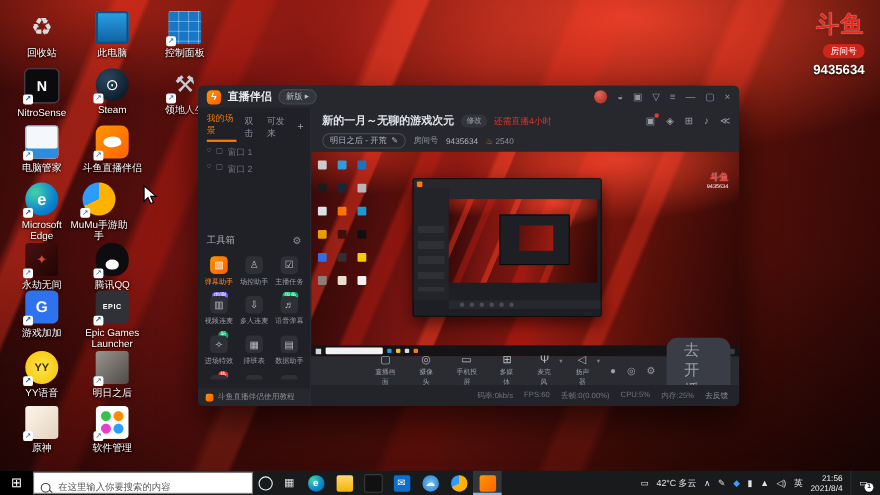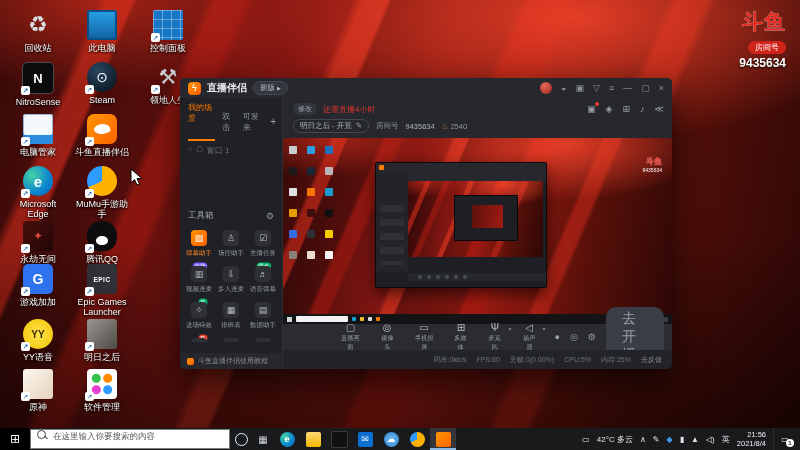--- a/index.html
+++ b/index.html
@@ -77,21 +77,21 @@
   .tname{font-size:10px;font-weight:bold;color:#e8eaee}
   .tpill{font-size:7.5px;color:#b9bdc4;background:#34363d;border:1px solid #45474f;
         border-radius:8px;padding:1px 6px;display:flex;gap:2px;align-items:center}
   .tctrl{margin-left:auto;display:flex;align-items:center;gap:9px;font-size:9px;color:#8f939a}
   .tava{width:12px;height:12px;border-radius:50%;background:radial-gradient(circle at 35% 30%,#e06a5a,#a02318)}
   .tc{cursor:default}
   
   .lpanel{position:absolute;left:0;top:20px;width:102px;bottom:0;background:#1f2126;
         border-right:1px solid #2d2f36}
   .stabs{display:flex;align-items:center;gap:7px;padding:4px 6px 2px 8px;font-size:8px;color:#8f939a}
-  .stab.on{color:#ff7a00;border-bottom:2px solid #ff7a00;padding-bottom:15px}
+  .stab.on{color:#ff7a00;border-bottom:2px solid #ff7a00;padding-bottom:3px}
   .stadd{margin-left:auto;color:#9a9ea6;font-size:10px}
   .srow{display:flex;align-items:flex-start;gap:4px;padding:2px 6px 2px 8px;font-size:8px;color:#6f737a}
   .srow.on{color:#d8dbe0}
   .srow .si{font-size:7px}
   .tbox-h{display:flex;align-items:center;margin-top:52px;padding:0 8px;font-size:8.5px;color:#a9adb4}
   .tbox-h .gear{margin-left:auto;color:#8f939a;font-size:9px}
   .tgrid{display:grid;grid-template-columns:repeat(3,1fr);gap:8px 2px;padding:8px 4px 0 4px;
         overflow:hidden;height:112px}
   .tool{text-align:center;position:relative}
   .tico{width:16px;height:16px;margin:0 auto;border-radius:4px;background:#2e3036;color:#b9bdc4;
@@ -171,21 +171,21 @@
   
   .cstat{position:absolute;left:0;right:0;bottom:0;height:19px;background:#22242a;
         display:flex;align-items:center;justify-content:flex-end;gap:10px;padding:0 10px;
         font-size:7px;color:#6f737a}
   .fb{color:#8a8d93}
   
   .task{position:absolute;left:0;right:0;bottom:0;height:22px;background:#191a1c;z-index:10;
         display:flex;align-items:center}
   .start{width:30px;height:22px;display:flex;align-items:center;justify-content:center;
         color:#fff;font-size:12px;background:#000}
-  .search{width:186px;height:18px;background:#fff;display:flex;align-items:flex-start;gap:5px;
+  .search{width:186px;height:18px;background:#fff;display:flex;align-items:flex-end;gap:5px;
         padding:0 6px;border:1px solid #7a7a7a}
   .mag{width:7px;height:7px;border:1.2px solid #444;border-radius:50%;position:relative;flex:none}
   .mag::after{content:"";position:absolute;left:6px;top:6px;width:4px;height:1.2px;background:#444;
         transform:rotate(45deg)}
   .search input{border:0;outline:0;flex:1;font-size:8.5px;color:#333;background:transparent;
         font-family:inherit}
   .search input::placeholder{color:#555}
   .tbtn{width:22px;height:22px;display:flex;align-items:center;justify-content:center}
   .cort{width:11px;height:11px;border:1.5px solid #e8f4ff;border-radius:50%}
   .tv{color:#d9dde2;font-size:10px}
@@ -260,21 +260,21 @@
 <div class="dicon" style="left:72px;top:114px">
   <span class="art a-douyu sc"></span>
   <span class="lab">斗鱼直播伴侣</span>
 </div>
 <div class="dicon" style="left:8px;top:166px">
   <span class="art a-edge sc">
       <i style="font-style:normal">e</i>
     </span>
   <span class="lab">Microsoft Edge</span>
 </div>
-<div class="dicon" style="left:72px;top:166px">
+<div class="dicon" style="left:60px;top:166px">
   <span class="art a-mumu sc"></span>
   <span class="lab">MuMu手游助手</span>
 </div>
 <div class="dicon" style="left:8px;top:221px">
   <span class="art a-yongjie sc">
       <i style="font-style:normal">✦</i>
     </span>
   <span class="lab">永劫无间</span>
 </div>
 <div class="dicon" style="left:72px;top:221px">
@@ -342,20 +342,25 @@
       <span class="stab on">我的场景</span>
       <span class="stab">双击</span>
       <span class="stab">可发来</span>
       <span class="stadd">+</span>
     </div>
     <div class="srow">
       <span class="si">○</span>
       <span class="si">▢</span>
       <span>窗口 1</span>
     </div>
+    <div class="srow">
+      <span class="si">○</span>
+      <span class="si">▢</span>
+      <span>窗口 2</span>
+    </div>
 
     <div class="tbox-h">
       <span>工具箱</span>
       <span class="gear">⚙</span>
     </div>
     <div class="tgrid">
       <div class="tool on">
         <span class="tico">▧</span>
         <span class="tlab">弹幕助手</span>
       </div>
@@ -410,20 +415,21 @@
     </div>
     <div class="tipbar">
       <span class="tipdot"></span>
       <span>斗鱼直播伴侣使用教程</span>
     </div>
   </div>
 
   <div class="content">
     <div class="chead">
       <div class="l1">
+        <span class="stitle">新的一月～无聊的游戏次元</span>
         <span class="epill">修改</span>
         <span class="alert">还需直播4小时</span>
         <span class="hicons">
           <span class="hico dot">▣</span>
           <span class="hico">◈</span>
           <span class="hico">⊞</span>
           <span class="hico">♪</span>
           <span class="hico">≪</span>
         </span>
       </div>

